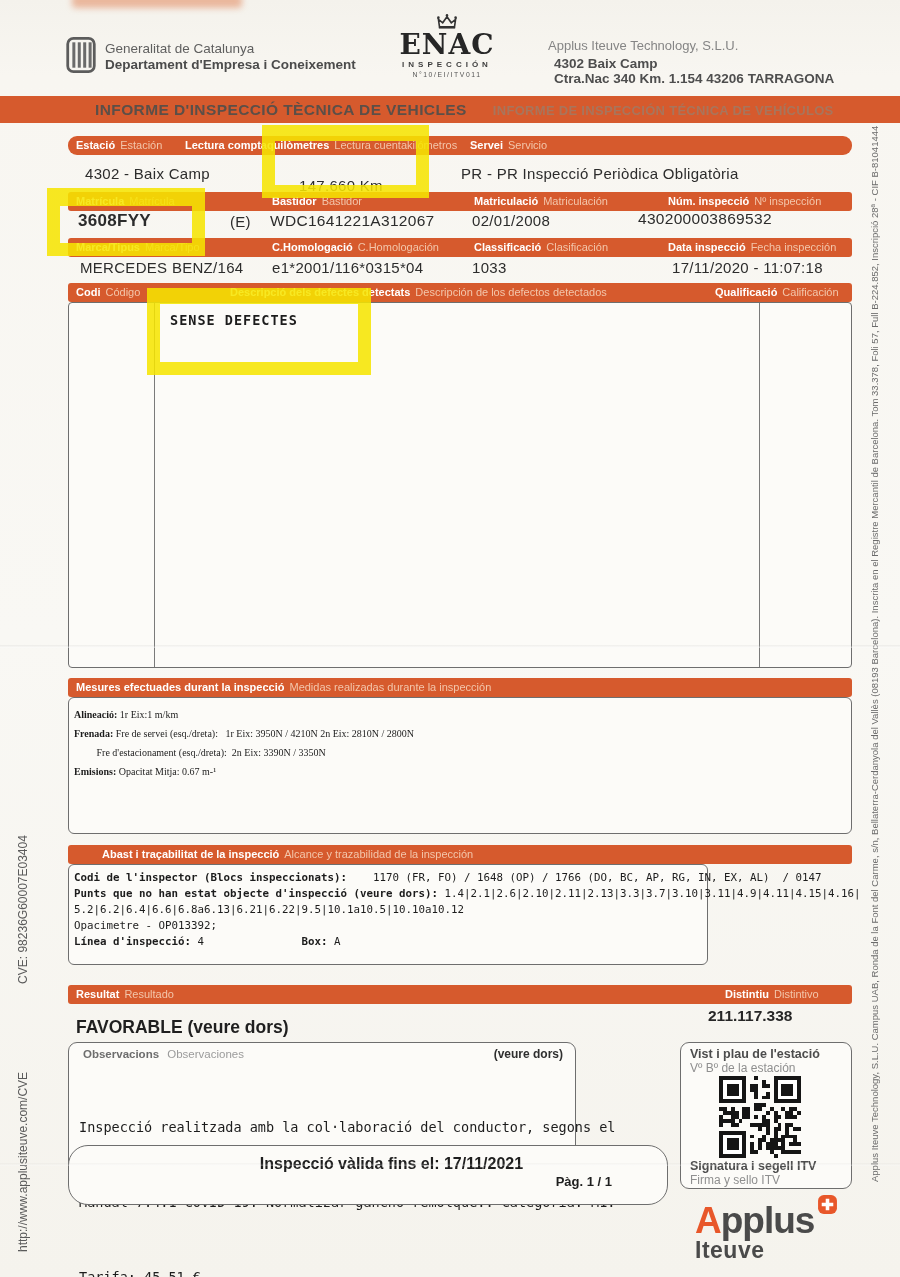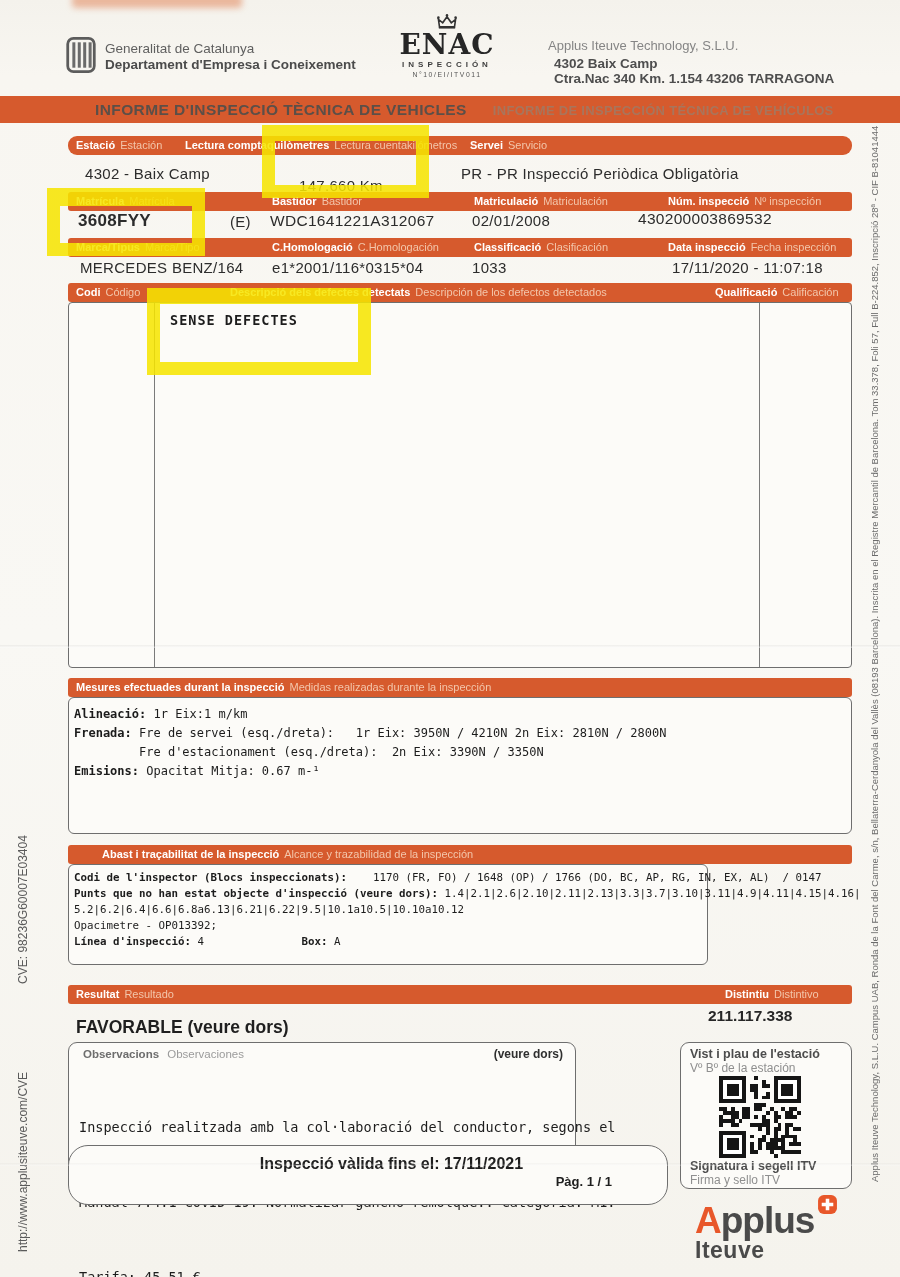--- a/index.html
+++ b/index.html
@@ -137,21 +137,21 @@
   <div class="box" style="left:68px; top:302px; width:784px; height:366px; border-radius:4px;">
     <div class="vline" style="left:85px;"></div>
     <div class="vline" style="left:690px;"></div>
   </div>
   <div class="abs mono" style="left:170px; top:312px; font-size:13.5px; font-weight:bold; letter-spacing:1px;">SENSE DEFECTES</div>
 
   <div class="bar" style="top:678px;">
     <div class="cell" style="left:8px;"><span class="ca">Mesures efectuades durant la inspecció</span><span class="es">Medidas realizadas durante la inspección</span></div>
   </div>
   <div class="box" style="left:68px; top:697px; width:784px; height:137px;">
-    <div class="mono" style="padding:7px 0 0 5px; font-size:12px; line-height:19px;">
+    <div class="mono" style="padding:7px 0 0 5px; font-size:10px; line-height:19px;font-family:Liberation Serif, serif;">
       <div class="mline"><span class="b">Alineació: </span><span>1r Eix:1 m/km</span></div>
       <div class="mline"><span class="b">Frenada: </span><span>Fre de servei (esq./dreta):   1r Eix: 3950N / 4210N 2n Eix: 2810N / 2800N</span></div>
       <div class="mline"><span class="b"></span><span>         Fre d'estacionament (esq./dreta):  2n Eix: 3390N / 3350N</span></div>
       <div class="mline"><span class="b">Emisions: </span><span>Opacitat Mitja: 0.67 m-¹</span></div>
     </div>
   </div>
 
   <div class="bar" style="top:845px;">
     <div class="cell" style="left:8px;margin-left:26px;"><span class="ca">Abast i traçabilitat de la inspecció</span><span class="es">Alcance y trazabilidad de la inspección</span></div>
   </div>

